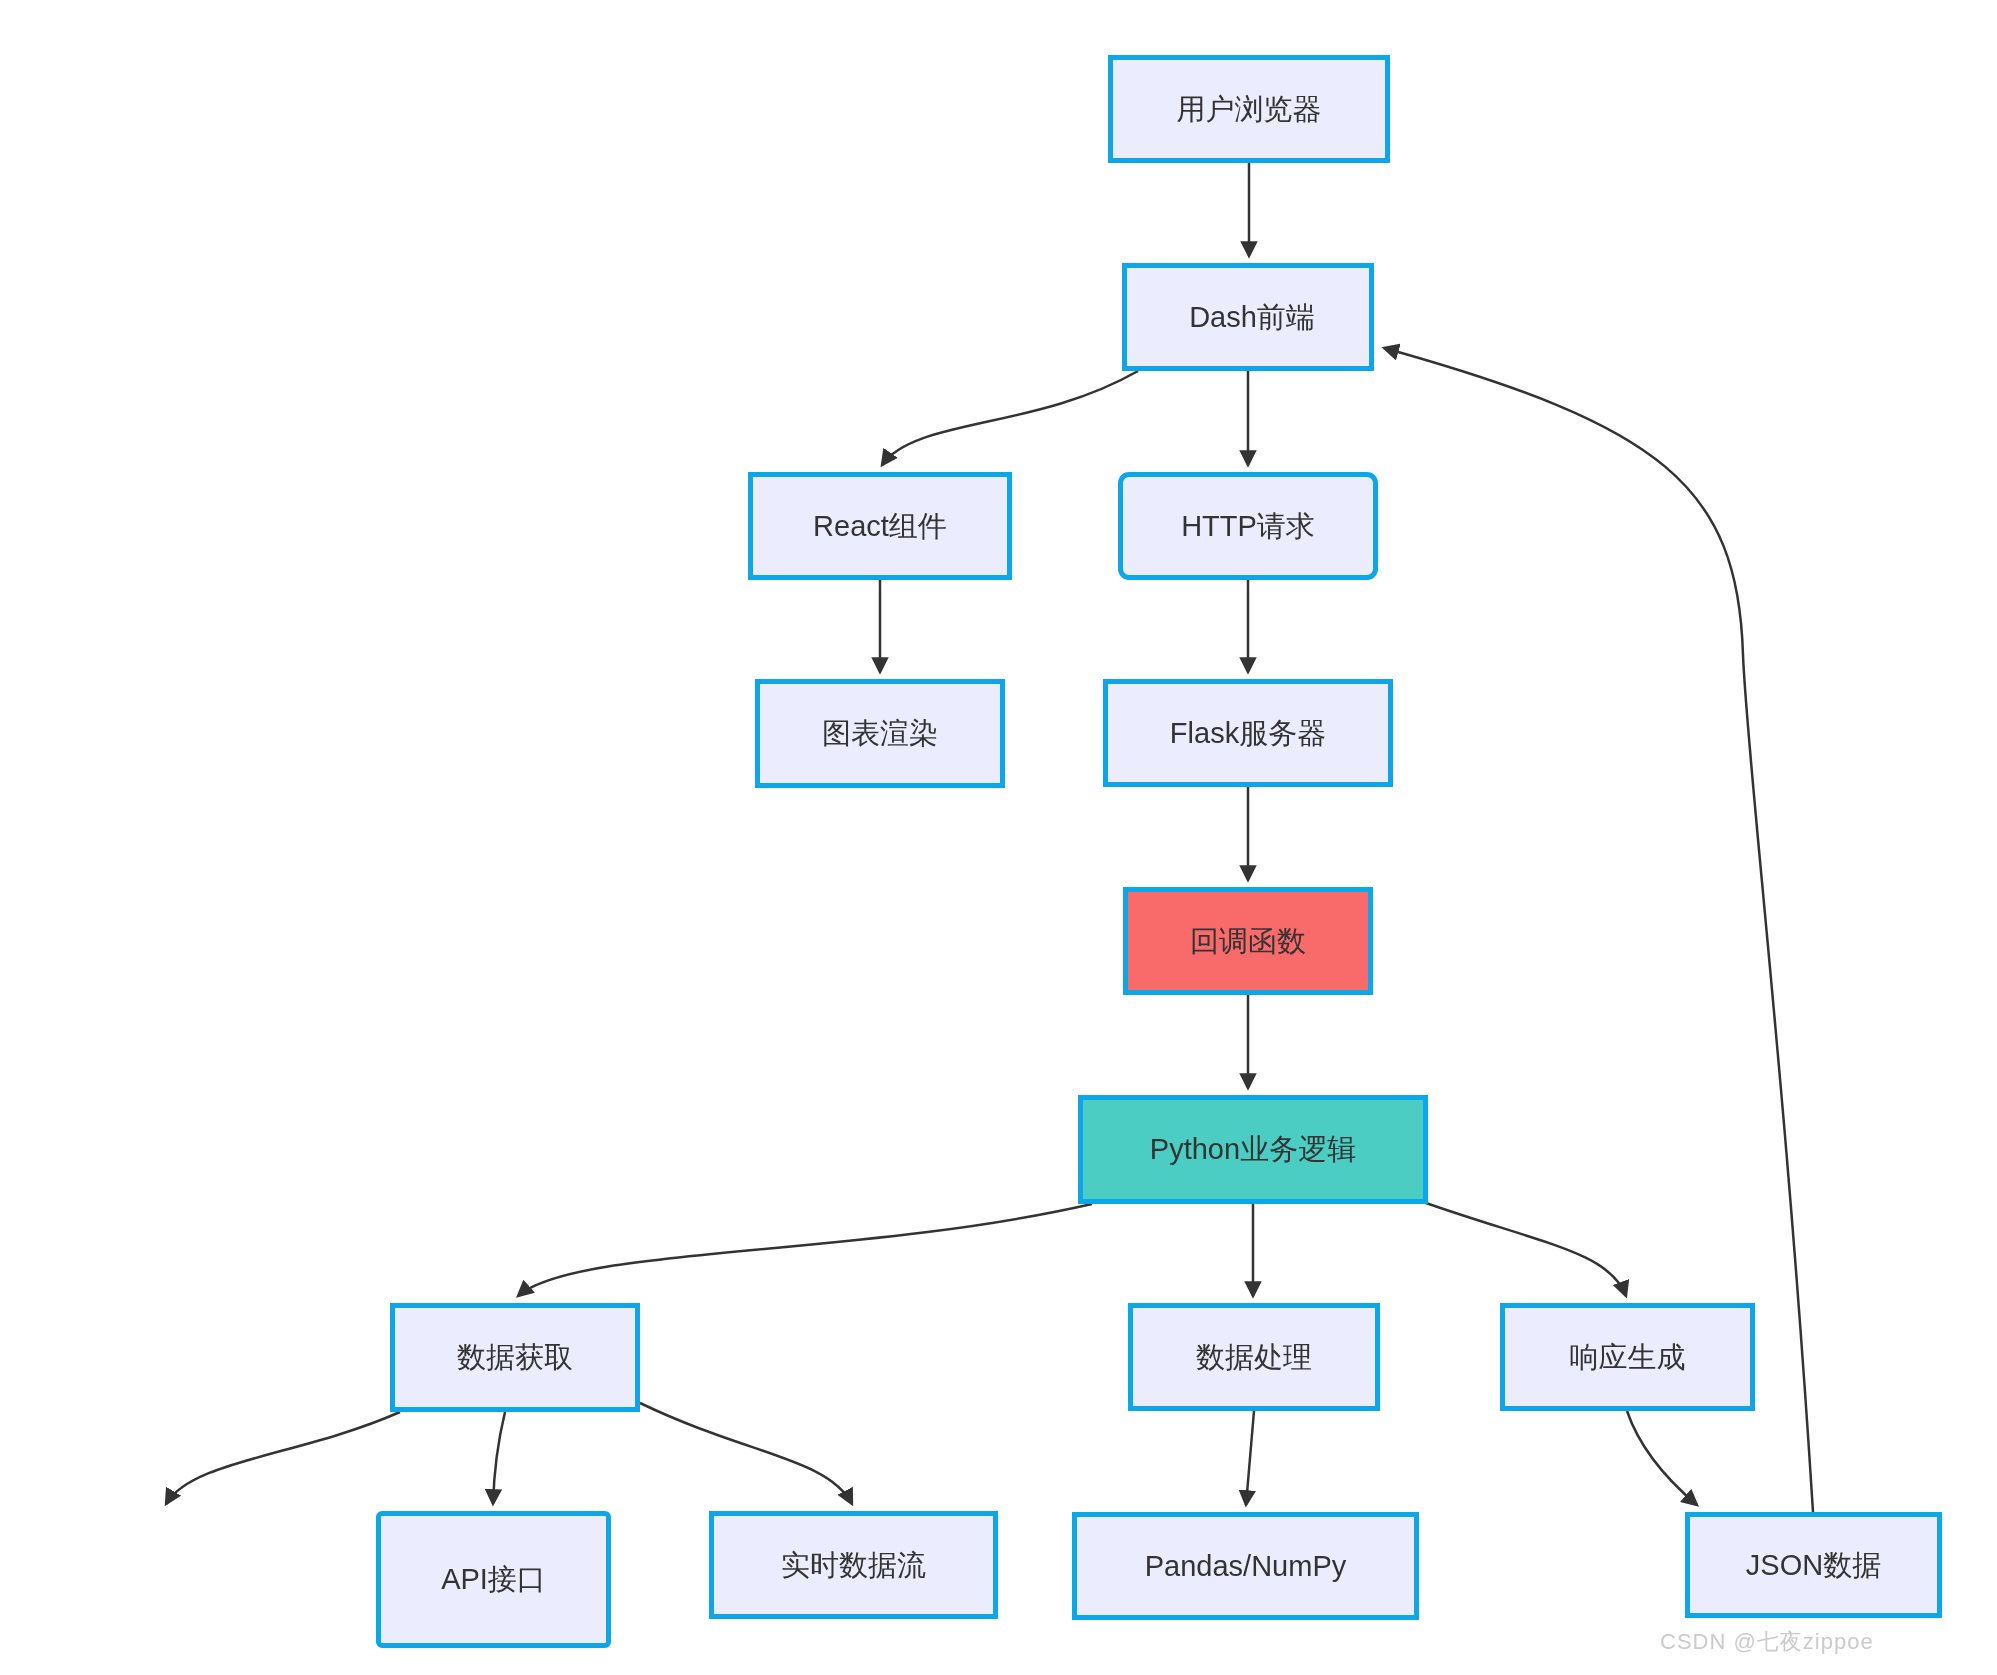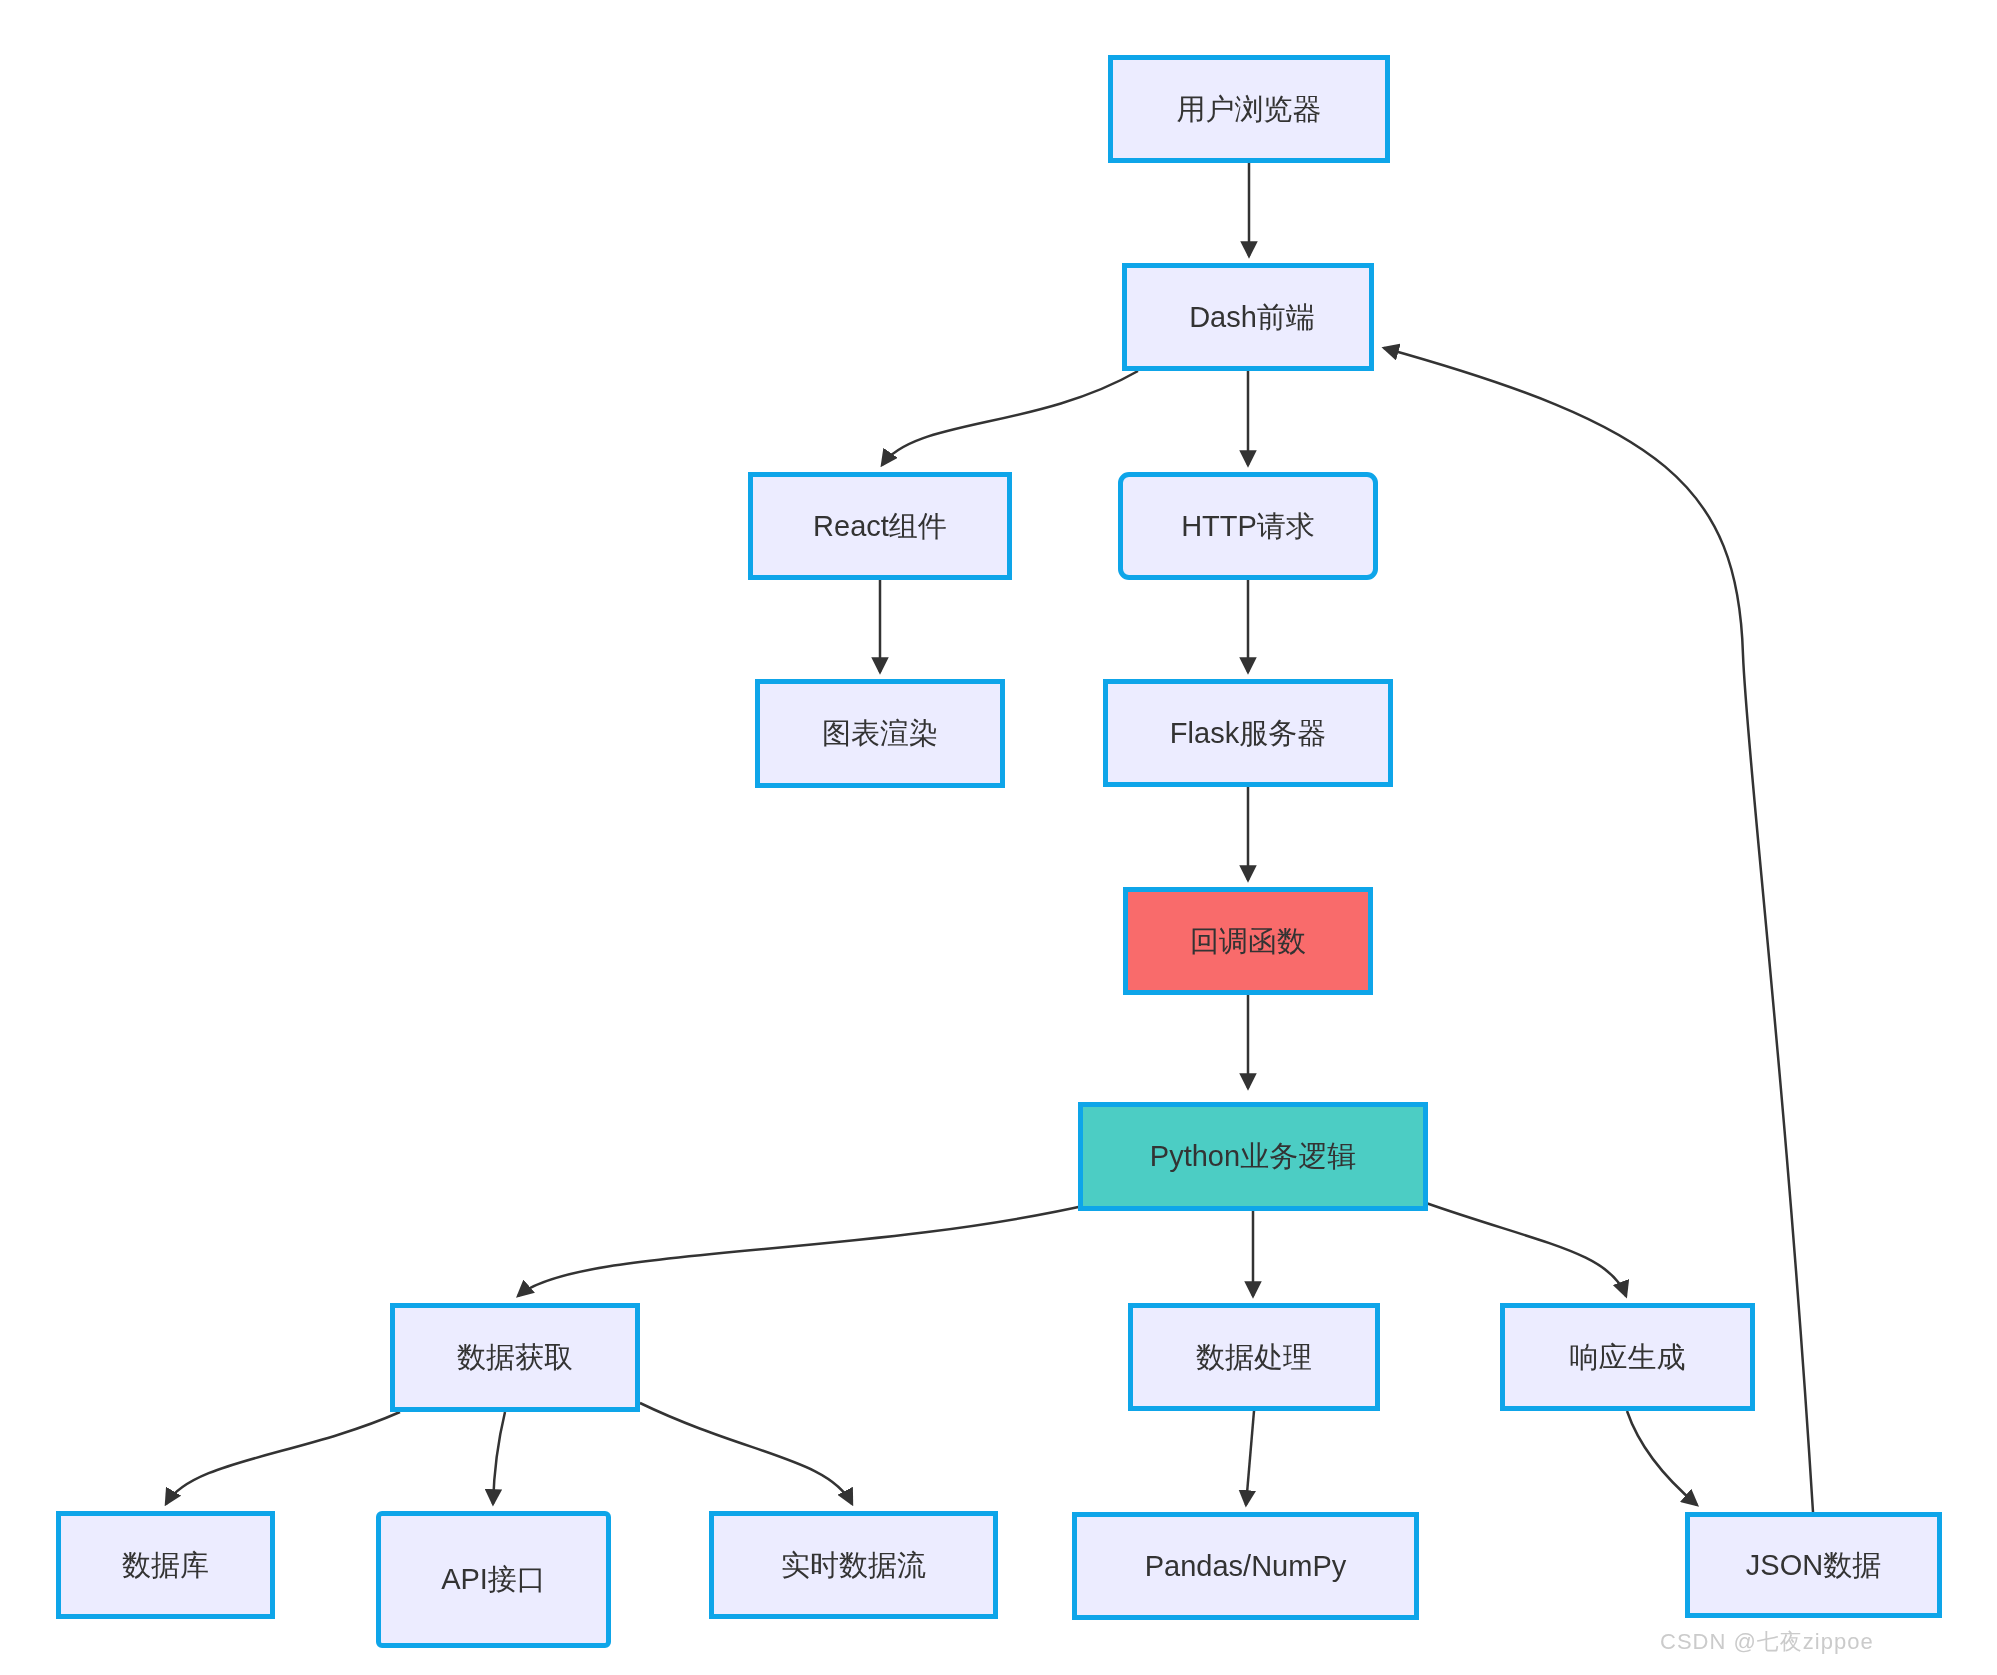--- a/index.html
+++ b/index.html
@@ -31,21 +31,21 @@
     color: #333333;
     display: flex;
     align-items: center;
     justify-content: center;
     font-size: 29px;
     line-height: 1.2;
     white-space: nowrap;
     text-align: center;
   }
   .node--callback { background: #F96B6B; }
-  .node--logic    { background: #4CCDC4; margin-top: 7px; }
+  .node--logic    { background: #4CCDC4; }
   .watermark {
     position: absolute;
     left: 1660px;
     top: 1627px;
     font-size: 22px;
     color: #CBCBCB;
     letter-spacing: 1px;
     white-space: nowrap;
     text-shadow: 0 1px 0 #ffffff;
   }
@@ -107,23 +107,20 @@
     </div>
   <div class="node" style="left:390px;  top:1303px; width:250px; height:109px;">
       <span>数据获取</span>
     </div>
   <div class="node" style="left:1128px; top:1303px; width:252px; height:108px;">
       <span>数据处理</span>
     </div>
   <div class="node" style="left:1500px; top:1303px; width:255px; height:108px;">
       <span>响应生成</span>
     </div>
-  <div class="node" style="left:56px;   top:1511px; width:219px; height:108px;">
-      <span>数据库</span>
-    </div>
   <div class="node" style="left:376px;  top:1511px; width:235px; height:137px;border-radius:6px;">
       <span>API接口</span>
     </div>
   <div class="node" style="left:709px;  top:1511px; width:289px; height:108px;">
       <span>实时数据流</span>
     </div>
   <div class="node" style="left:1072px; top:1512px; width:347px; height:108px;">
       <span>Pandas/NumPy</span>
     </div>
   <div class="node" style="left:1685px; top:1512px; width:257px; height:106px;">

